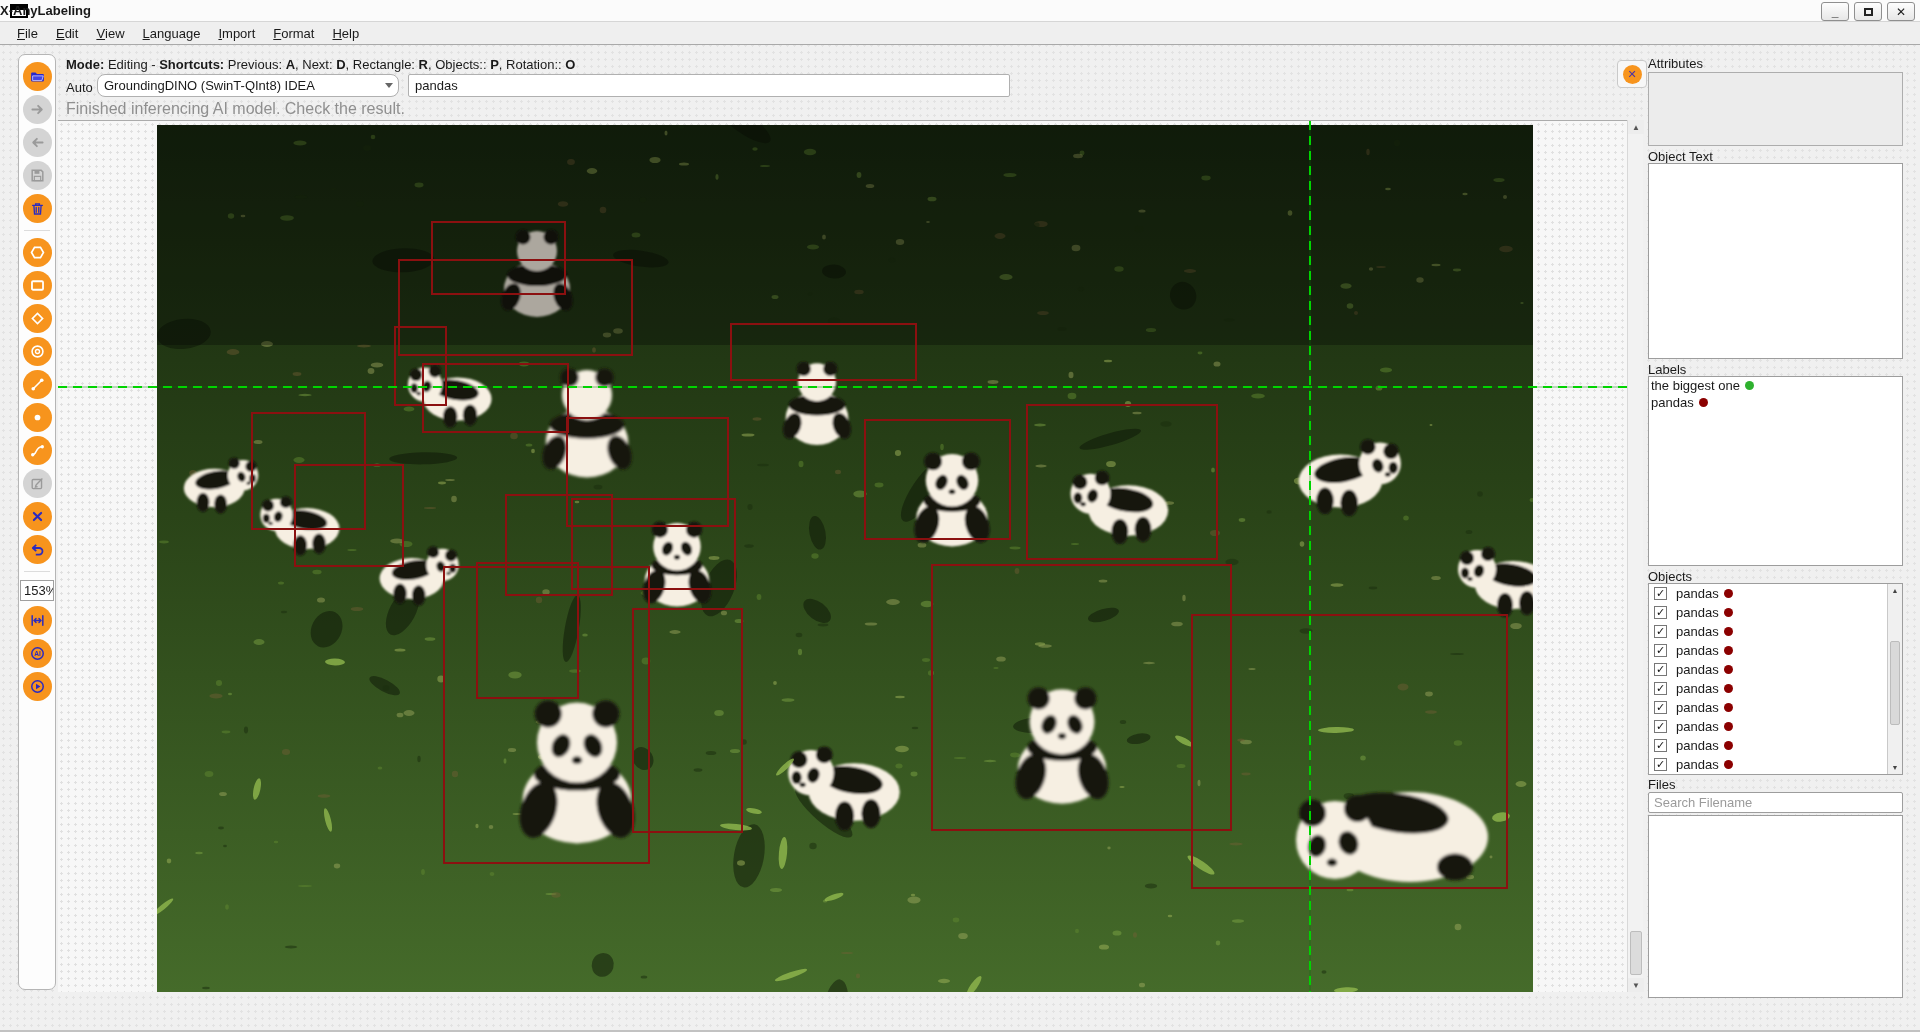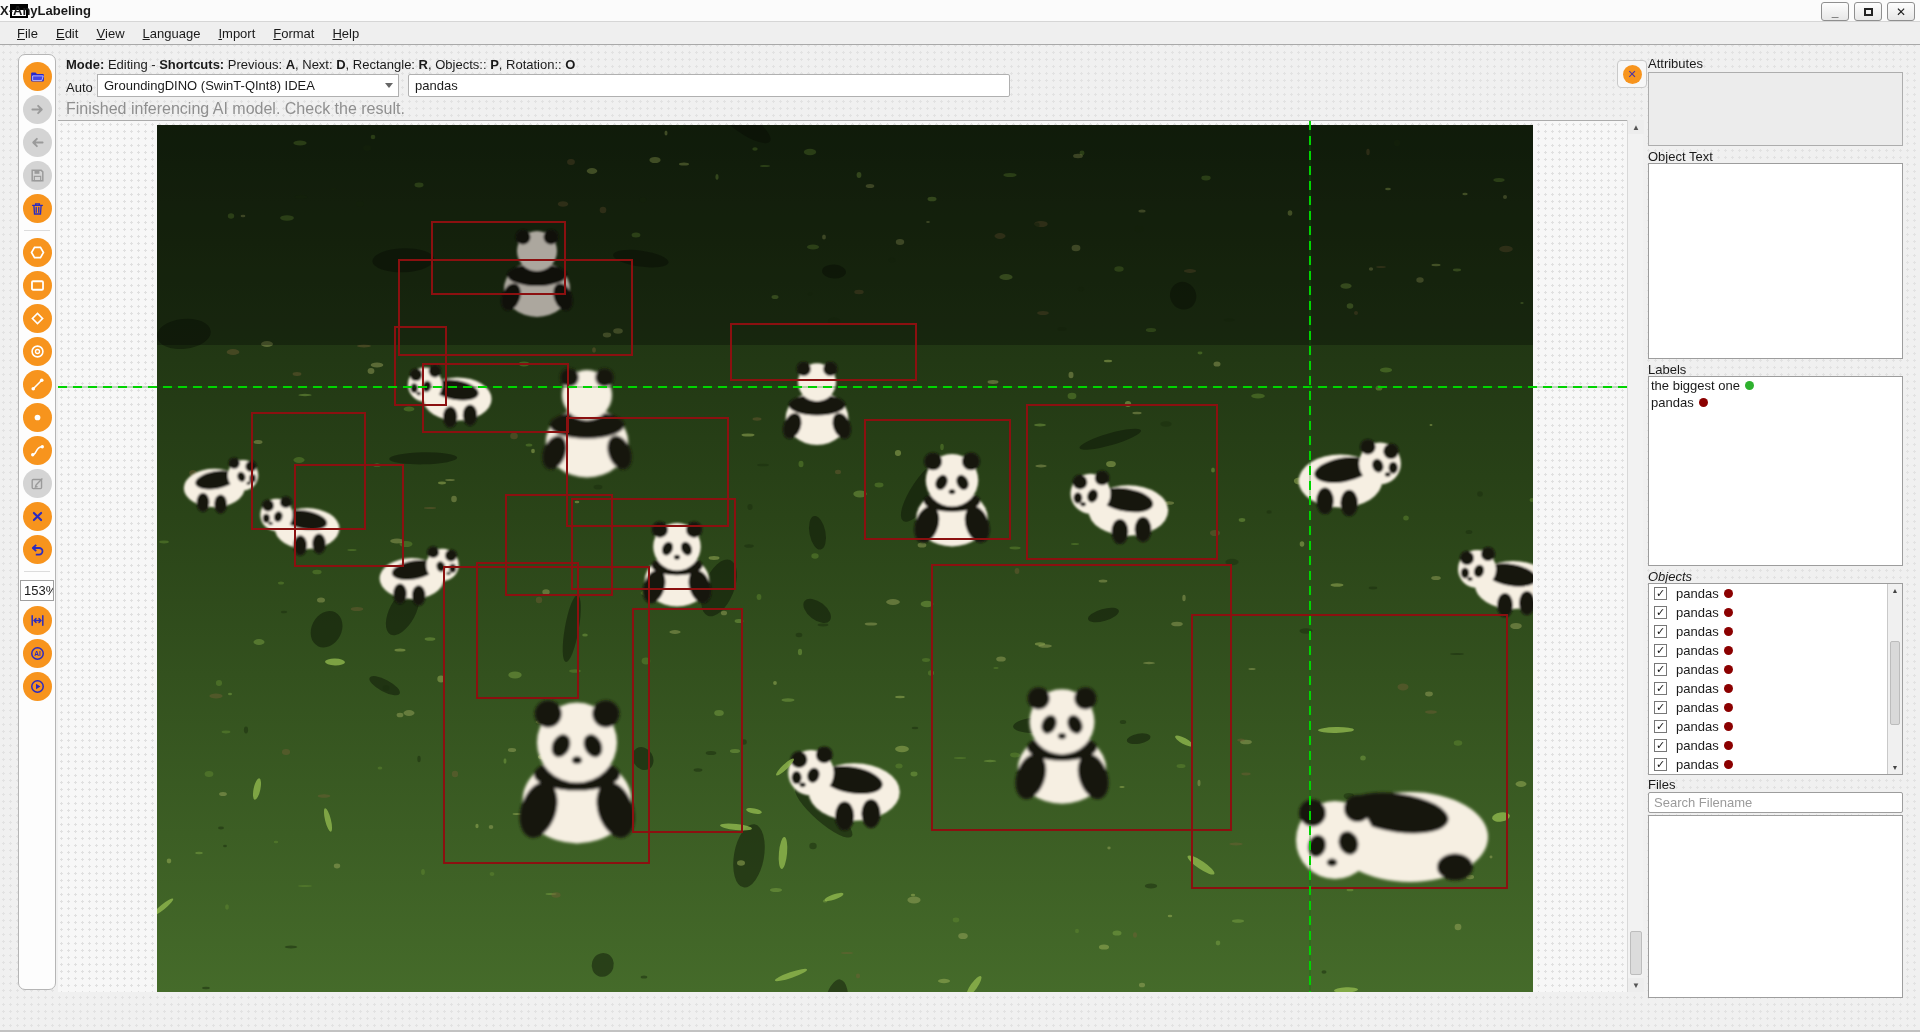--- a/index.html
+++ b/index.html
@@ -27,21 +27,21 @@
   .tool-btn{width:29px;height:29px;border-radius:50%;margin:2px 0;display:flex;align-items:center;justify-content:center;flex:none;}
   .tool-btn.on{background:#f7941d;}
   .tool-btn.off{background:#d4d4d4;}
   .tool-sep{width:26px;height:1px;background:#dcdcdc;margin:5px 0;flex:none;}
   .zoom-box{width:34px;height:21px;border:1px solid #9f9f9f;background:#fff;font-size:13px;line-height:19px;
             padding-left:3px;overflow:hidden;white-space:nowrap;margin:3px 0;flex:none;}
   
   .mode-line{position:absolute;left:66px;top:57px;font-size:13px;white-space:nowrap;}
   .auto-label{position:absolute;left:66px;top:80px;font-size:13px;}
   .model-select{position:absolute;left:97px;top:74px;width:302px;height:23px;background:#fff;border:1px solid #b0b0b0;
-                border-radius:0;font-size:13px;line-height:21px;padding-left:6px;}
+                border-radius:8px;font-size:13px;line-height:21px;padding-left:6px;}
   .model-select .arrow{position:absolute;right:5px;top:8px;width:0;height:0;border-left:4px solid transparent;
                 border-right:4px solid transparent;border-top:5px solid #666;}
   .prompt-input{position:absolute;left:408px;top:74px;width:602px;height:23px;background:#fff;border:1px solid #b0b0b0;
                 border-radius:2px;font-size:13px;line-height:21px;padding-left:6px;}
   .clear-btn{position:absolute;left:1617px;top:60px;width:30px;height:28px;border:1px solid #c9c9c9;border-radius:4px;
              background:#f7f7f7;display:flex;align-items:center;justify-content:center;}
   .clear-btn .ball{width:19px;height:19px;border-radius:50%;background:#f7941d;display:flex;align-items:center;justify-content:center;
                    color:#4b34a5;font-size:11px;font-weight:bold;line-height:1;}
   .infer-msg{position:absolute;left:66px;top:100px;font-size:16px;color:#8f8f8f;}
   
@@ -846,21 +846,21 @@
         <div class="label-row">
           <span>the biggest one</span>
           <span class="dot" style="background:#2eb12e"></span>
         </div>
         <div class="label-row">
           <span>pandas</span>
           <span class="dot" style="background:#8b0000"></span>
         </div>
       </div>
 
-    <div class="sec-title" style="top:525px;font-style:italic;">Objects</div>
+    <div class="sec-title" style="top:525px;">Objects</div>
     <div class="panel" style="top:539px;height:192px;overflow:hidden;" id="objectsList">
       <div class="obj-row">
           <span class="obj-check">✓</span>
           <span>pandas</span>
           <span class="dot" style="background:#8b0000"></span>
         </div>
         <div class="obj-row">
           <span class="obj-check">✓</span>
           <span>pandas</span>
           <span class="dot" style="background:#8b0000"></span>

